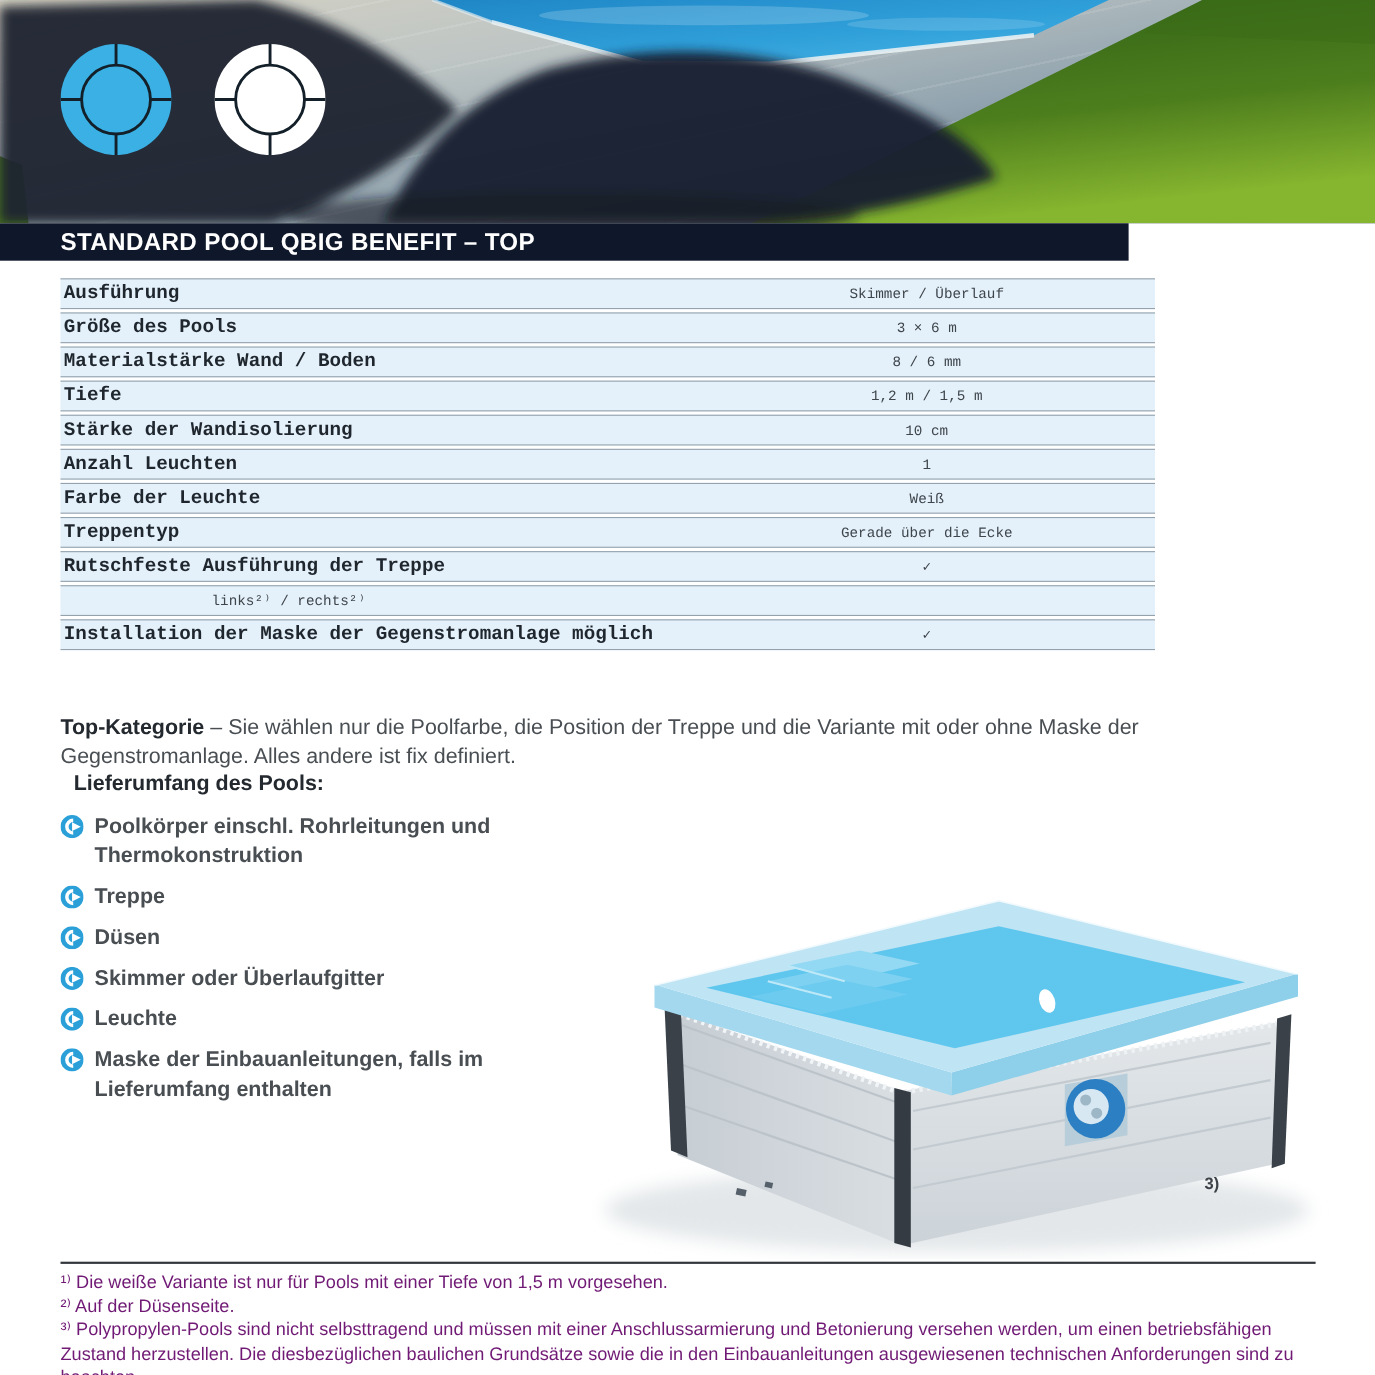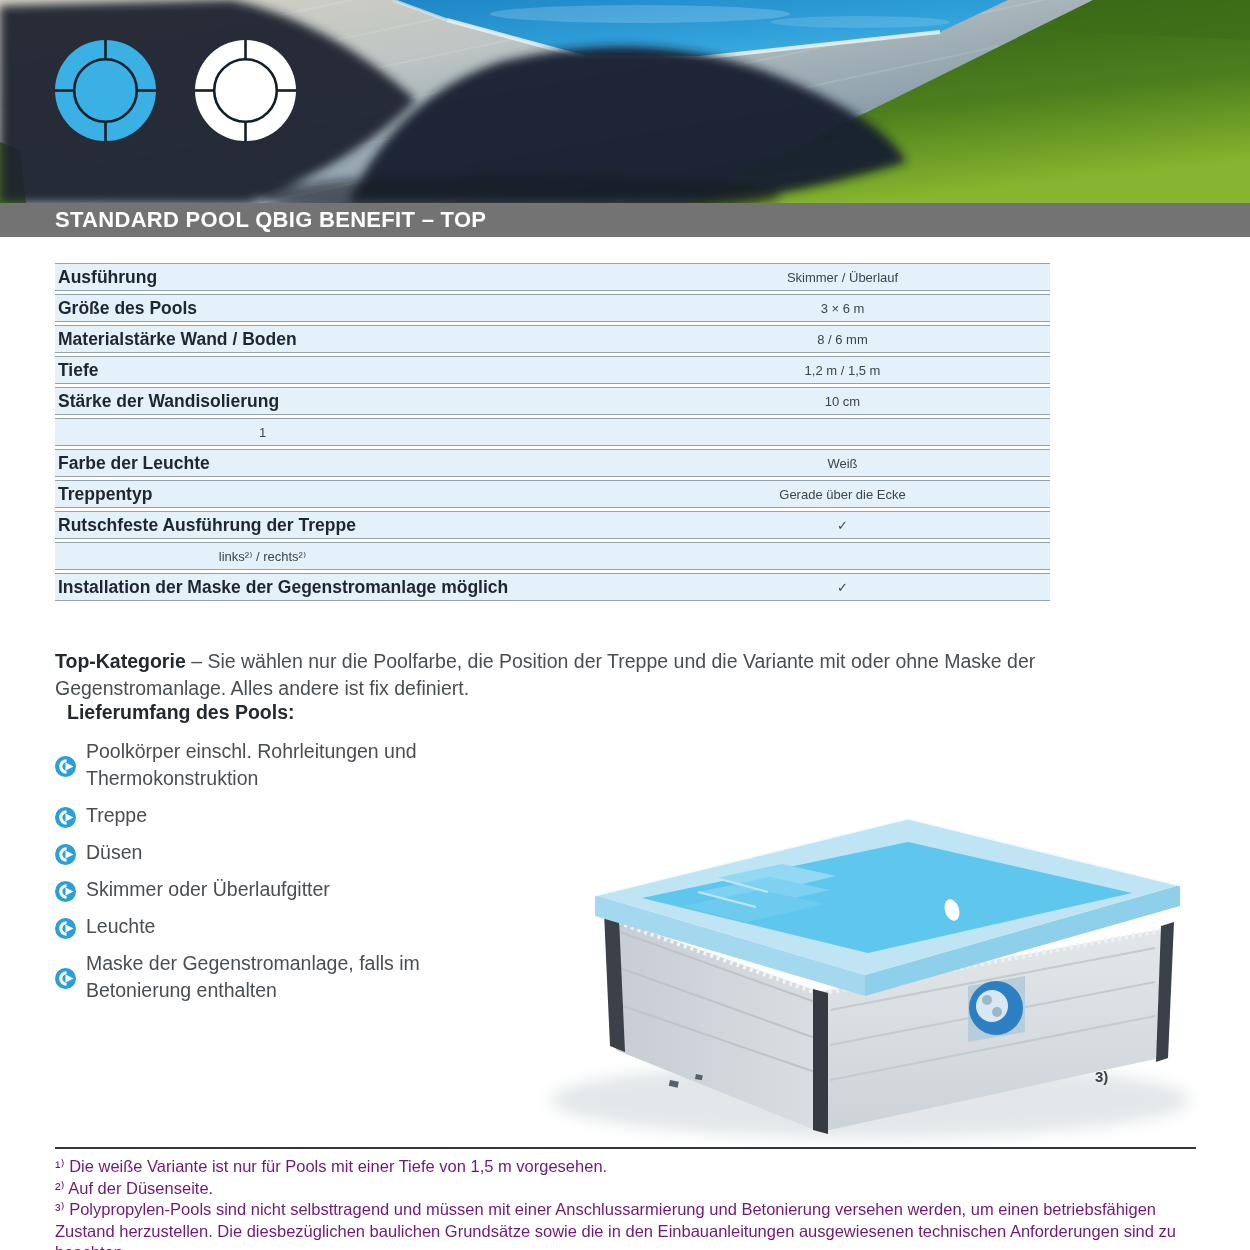--- a/index.html
+++ b/index.html
@@ -17,45 +17,45 @@
   }
   .hero svg{position:absolute;left:0;top:0;}
   .swatch{position:absolute;top:40px;width:101px;text-align:center;}
   .swatch-label{
     display:block;margin-top:24px;font-size:16.5px;color:#e9edef;
     text-shadow:0 1px 2px rgba(0,0,0,.45);
   }
 
   
   .title-bar{
-    position:absolute;left:0;top:203px;width:1250px;height:34px;background:#737373;
+    position:absolute;left:0;top:203px;width:1026px;height:34px;background:#0f172a;
     display:flex;align-items:center;
   }
   .title-bar h1{
     margin:0 0 0 55px;font-size:22px;line-height:34px;letter-spacing:.3px;
     color:#ffffff;font-weight:bold;
   }
 
   
-  .spec-table{position:absolute;left:55px;top:263px;width:995px;}
+  .spec-table{position:absolute;left:55px;top:253px;width:995px;font-family:Liberation Mono, monospace;}
   .spec-row{
     display:flex;align-items:center;height:26px;background:#e4f1fa;
     border-top:1px solid #93a2ac;border-bottom:1px solid #93a2ac;margin-bottom:3px;
   }
   .spec-label{flex:1;padding-left:3px;font-size:17.5px;font-weight:bold;color:#1f262d;}
   .spec-value{width:415px;text-align:center;font-size:13px;color:#3e454b;}
 
   
   .intro{position:absolute;left:55px;top:628px;width:1035px;font-size:19.5px;line-height:27px;color:#494e53;}
   .intro .lead{font-weight:bold;color:#23292e;margin-top:31px;}
 
   
   .delivery-heading{position:absolute;left:67px;top:701px;font-size:19.5px;font-weight:bold;color:#23292e;}
   .delivery-list{position:absolute;left:55px;top:738px;width:400px;}
-  .delivery-item{display:flex;align-items:center;margin-bottom:10px;}
+  .delivery-item{display:flex;align-items:flex-start;margin-bottom:10px;font-weight:bold;}
   .delivery-item .bullet{flex:0 0 21px;margin:3px 10px 0 0;}
   .delivery-item .item-text{font-size:19.5px;line-height:27px;color:#494e53;max-width:360px;}
 
   
   .pool-figure{position:absolute;left:520px;top:800px;width:690px;height:345px;}
   .figure-note{
     position:absolute;left:1095px;top:1068px;font-size:15px;font-weight:bold;color:#3c4248;
   }
 
   
@@ -149,20 +149,21 @@
     </div>
     <div class="spec-row">
       <span class="spec-label">Tiefe</span>
       <span class="spec-value">1,2 m / 1,5 m</span>
     </div>
     <div class="spec-row">
       <span class="spec-label">Stärke der Wandisolierung</span>
       <span class="spec-value">10 cm</span>
     </div>
     <div class="spec-row">
+      <span class="spec-label">Anzahl Leuchten</span>
       <span class="spec-value">1</span>
     </div>
     <div class="spec-row">
       <span class="spec-label">Farbe der Leuchte</span>
       <span class="spec-value">Weiß</span>
     </div>
     <div class="spec-row">
       <span class="spec-label">Treppentyp</span>
       <span class="spec-value">Gerade über die Ecke</span>
     </div>
@@ -222,21 +223,21 @@
         <polygon points="10,6.2 17.6,10 10,13.8" fill="#ffffff"></polygon>
       </svg>
       <span class="item-text">Leuchte</span>
     </div>
     <div class="delivery-item">
       <svg class="bullet" width="21" height="21" viewBox="0 0 20 20">
         <circle cx="10" cy="10" r="10" fill="#2b9fd8"></circle>
         <path d="M11 4.5 A 5.5 5.5 0 1 0 11 15.5" fill="none" stroke="#ffffff" stroke-width="3"></path>
         <polygon points="10,6.2 17.6,10 10,13.8" fill="#ffffff"></polygon>
       </svg>
-      <span class="item-text">Maske der Gegenstromanlage, falls im Betonierung enthalten</span>
+      <span class="item-text">Maske der Einbauanleitungen, falls im Lieferumfang enthalten</span>
     </div>
   </div>
 
   <svg class="pool-figure" viewBox="0 0 690 345">
     <defs>
       <linearGradient id="boxL" x1="0" y1="0" x2="1" y2="0">
         <stop offset="0" stop-color="#c6cdd3"></stop>
           <stop offset="1" stop-color="#d9dee2"></stop>
       </linearGradient>
       <linearGradient id="boxR" x1="0" y1="0" x2="0" y2="1">

